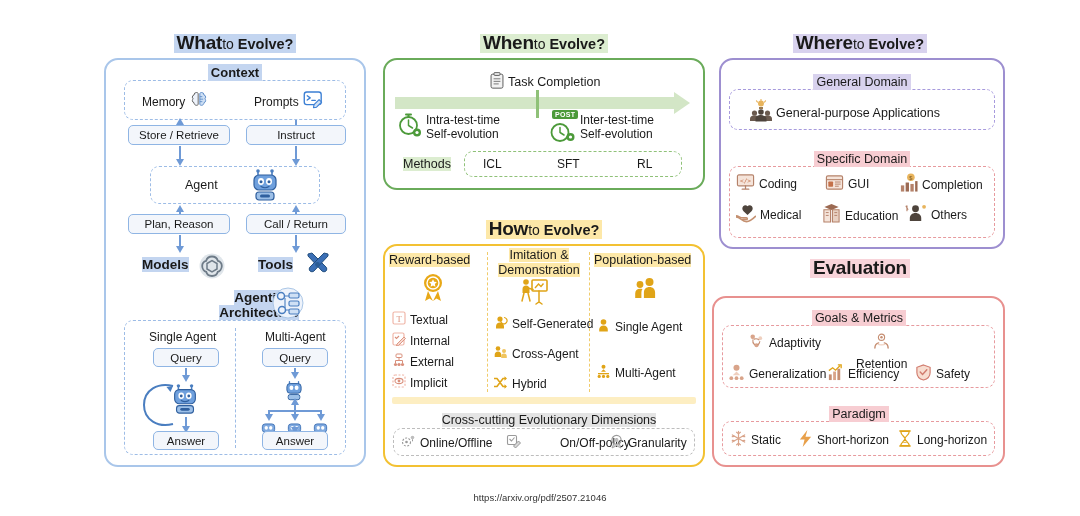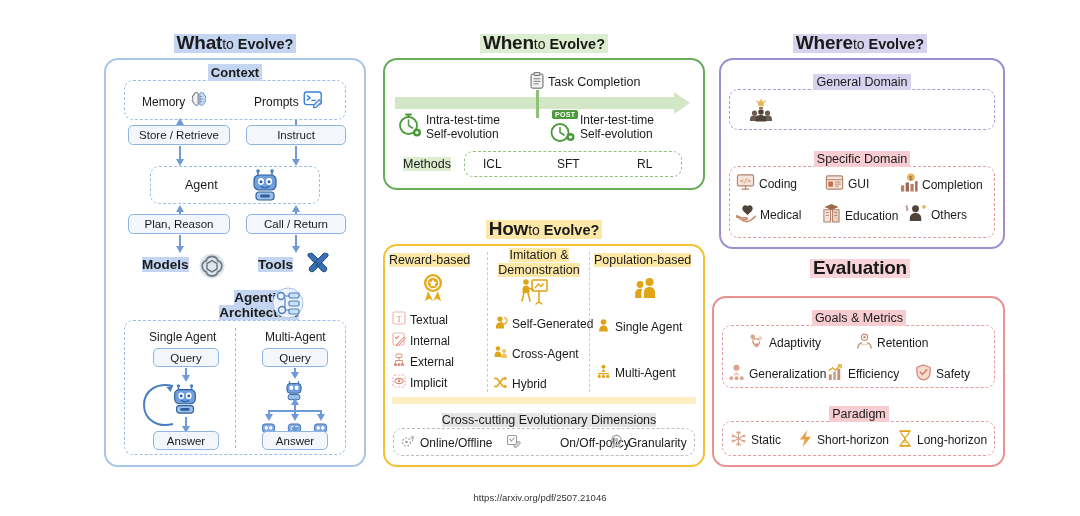--- a/index.html
+++ b/index.html
@@ -320,21 +320,21 @@
 <div class="chip" style="left:262px; top:431px; width:66px; height:19px;">
   <span>Answer</span>
 </div>
 
 <div class="sec-title" style="left:388px; top:32px; width:312px;">
   <span class="hl hl-green"><span class="big">When</span><span class="mid">to </span><span class="sm">Evolve?</span></span>
 </div>
 
 <div class="panel p-green" style="left:383px; top:58px; width:322px; height:132px;"></div>
 
-<div class="row" style="left:514px; top:72px;padding-left:16px;">
+<div class="row" style="left:474px; top:72px;padding-left:16px;">
   <span class="ic">
     <svg width="14" height="17" viewBox="0 0 16 20">
         <rect x="1" y="2.5" width="14" height="16.5" rx="2" fill="#f2f2f2" stroke="#555" stroke-width="1.1"></rect>
         <rect x="4.5" y="0.5" width="7" height="3.6" rx="1.2" fill="#ddd" stroke="#555" stroke-width="1"></rect>
         <path d="M4 8h8M4 11h8M4 14h6" stroke="#666" stroke-width="1"></path>
       </svg>
   </span>
   <span class="tx" style="font-size:12.5px;">Task Completion</span>
 </div>
 
@@ -550,20 +550,21 @@
         <path d="M9 8h4v2H9z" fill="#9a7a4f"></path>
         <path d="M11 0v1.6M6.5 1.8l1 1.3M15.5 1.8l-1 1.3" stroke="#e8b45c" stroke-width="1.1" stroke-linecap="round"></path>
         <circle cx="4.5" cy="14" r="2.6" fill="#6b5b4f"></circle>
         <circle cx="11" cy="13" r="2.8" fill="#4e443c"></circle>
         <circle cx="17.5" cy="14" r="2.6" fill="#6b5b4f"></circle>
         <path d="M0 22v-2.4c0-2 2-3.4 4.5-3.4S9 17.6 9 19.6V22z" fill="#6b5b4f"></path>
         <path d="M13 22v-2.4c0-2 2-3.4 4.5-3.4S22 17.6 22 19.6V22z" fill="#6b5b4f"></path>
         <path d="M5.5 22.5v-2.8c0-2.1 2.3-3.6 5.5-3.6s5.5 1.5 5.5 3.6v2.8z" fill="#4e443c"></path>
       </svg>
   </span>
+  <span class="tx" style="font-size:12.5px;">General-purpose Applications</span>
 </div>
 
 <div class="dash d-pinkd" style="left:729px; top:166px; width:266px; height:72px;"></div>
 <div class="grp-label" style="left:803px; top:152px; width:118px;">
   <span class="hl-pink">Specific Domain</span>
 </div>
 
 <div class="row" style="left:736px; top:173px;">
   <span class="ic"><svg width="19" height="19" viewBox="0 0 20 20">
         <rect x="1.5" y="2" width="17" height="11.5" rx="1.5" fill="#f5e4da" stroke="#b5826a" stroke-width="1.2"></rect>
@@ -633,21 +634,21 @@
 
 <div class="row" style="left:748px; top:333px;">
   <span class="ic"><svg width="17" height="17" viewBox="0 0 18 18">
         <circle cx="5" cy="4" r="2.4" fill="#d9a48a"></circle>
         <circle cx="13" cy="5.5" r="2" fill="#efcfbe"></circle>
         <circle cx="9" cy="13" r="2.2" fill="#d9a48a"></circle>
         <path d="M6.5 6.5a5 5 0 0 1 5 .8M12.5 9a5 5 0 0 1-2 3.4M6.8 12.2A5 5 0 0 1 5.2 7.3" fill="none" stroke="#c68e72" stroke-width="1.2" stroke-linecap="round"></path>
       </svg></span>
   <span class="tx">Adaptivity</span>
 </div>
-<div class="row" style="left:856px; top:333px;">
+<div class="row" style="left:856px; top:333px;flex-direction:column;">
   <span class="ic"><svg width="17" height="17" viewBox="0 0 18 18">
         <circle cx="9" cy="4.5" r="3.3" fill="none" stroke="#c68e72" stroke-width="1.2"></circle>
         <circle cx="9" cy="4.5" r="1.3" fill="#c68e72"></circle>
         <path d="M2 16c0-3 2-5 4-5.5M16 16c0-3-2-5-4-5.5" fill="none" stroke="#c68e72" stroke-width="1.5" stroke-linecap="round"></path>
         <path d="M5 11.5c1.5 1.5 6.5 1.5 8 0" fill="none" stroke="#efcfbe" stroke-width="1.4"></path>
       </svg></span>
   <span class="tx">Retention</span>
 </div>
 
 <div class="row" style="left:728px; top:364px;">

